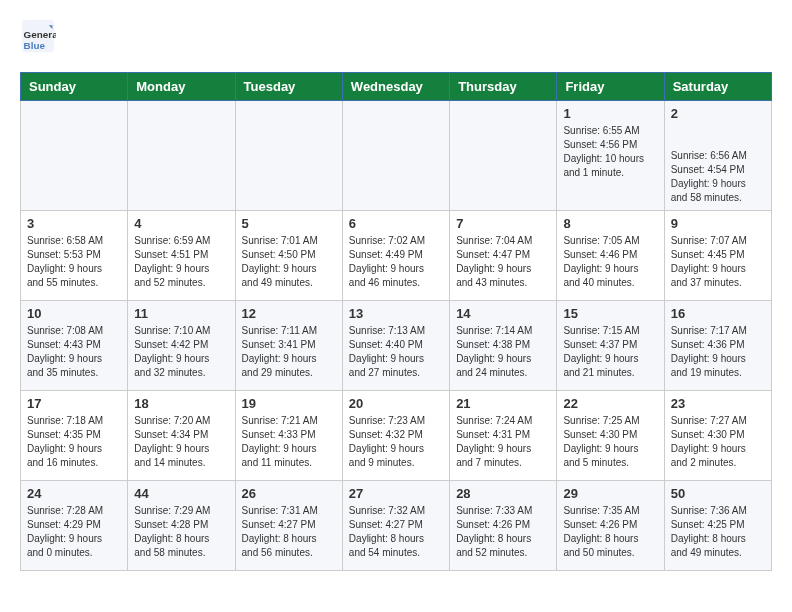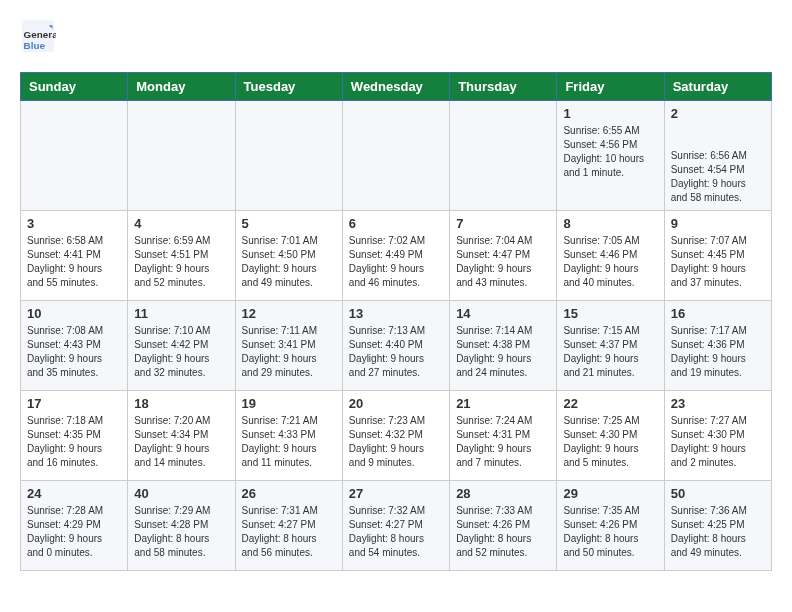--- a/index.html
+++ b/index.html
@@ -163,21 +163,21 @@
           <div class="day-info" style="white-space: pre-line; margin-top: 28px;">Sunrise: 6:56 AM
 Sunset: 4:54 PM
 Daylight: 9 hours
 and 58 minutes.</div>
         </td>
       </tr>
       <tr>
         <td>
           <div class="day-number">3</div>
           <div class="day-info" style="white-space: pre-line;">Sunrise: 6:58 AM
-Sunset: 4:41 PM
+Sunset: 5:53 PM
 Daylight: 9 hours
 and 55 minutes.</div>
         </td>
         <td>
           <div class="day-number">4</div>
           <div class="day-info" style="white-space: pre-line;">Sunrise: 6:59 AM
 Sunset: 4:51 PM
 Daylight: 9 hours
 and 52 minutes.</div>
         </td>
@@ -321,21 +321,21 @@
       </tr>
       <tr>
         <td>
           <div class="day-number">24</div>
           <div class="day-info" style="white-space: pre-line;">Sunrise: 7:28 AM
 Sunset: 4:29 PM
 Daylight: 9 hours
 and 0 minutes.</div>
         </td>
         <td>
-          <div class="day-number">40</div>
+          <div class="day-number">44</div>
           <div class="day-info" style="white-space: pre-line;">Sunrise: 7:29 AM
 Sunset: 4:28 PM
 Daylight: 8 hours
 and 58 minutes.</div>
         </td>
         <td>
           <div class="day-number">26</div>
           <div class="day-info" style="white-space: pre-line;">Sunrise: 7:31 AM
 Sunset: 4:27 PM
 Daylight: 8 hours

